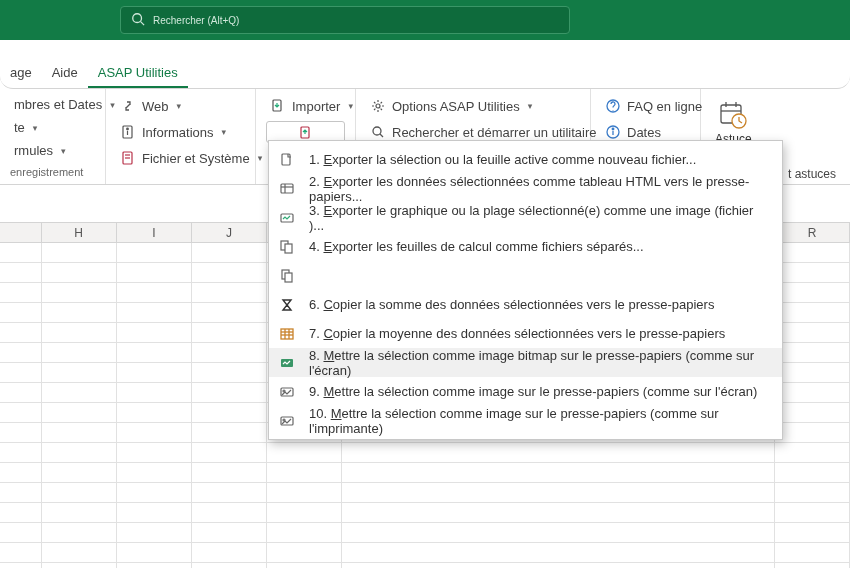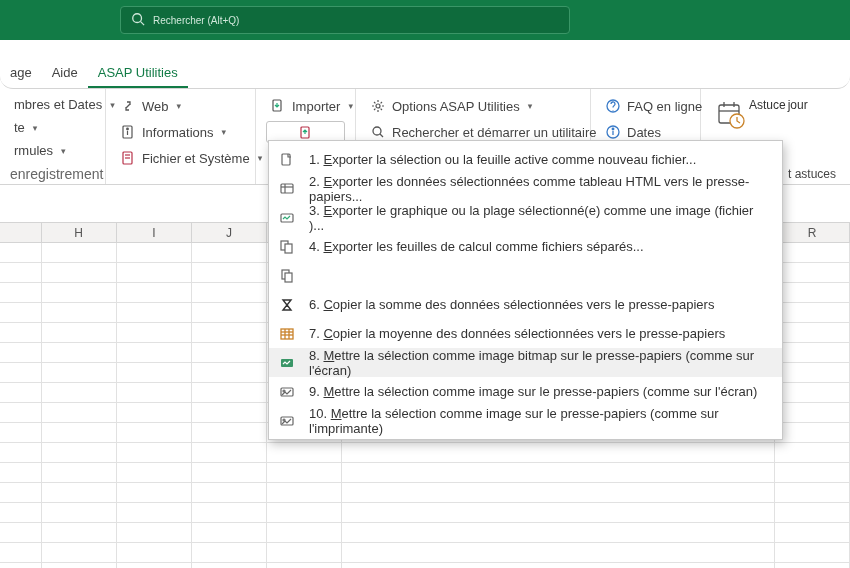--- a/index.html
+++ b/index.html
@@ -13,40 +13,40 @@
   .menu-bar { background: #fff; height: 49px; display: flex; align-items: flex-end; padding-left: 0; border-bottom: 1px solid #d4d4d4; border-radius: 13px; }
   .menu-item { padding: 8px 10px 8px 10px; font-size: 13px; color: #444; cursor: pointer; }
   .menu-item.active { border-bottom: 2px solid #127b46; color: #127b46; font-weight: 400; padding-bottom: 6px; }
 
   .ribbon { background: #fff; height: 96px; display: flex; border-bottom: 1px solid #d4d4d4; position: relative; }
   .ribbon-group { border-right: 1px solid #e1e1e1; padding: 6px 10px; display: flex; flex-direction: column; gap: 4px; }
   .ribbon-btn { display: flex; align-items: center; gap: 6px; padding: 2px 4px; font-size: 13px; color: #444; cursor: pointer; white-space: nowrap; height: 22px; }
   .ribbon-btn .icon { width: 16px; height: 16px; display: inline-flex; align-items: center; justify-content: center; }
   .ribbon-btn.boxed { border: 1px solid #c5c5c5; border-radius: 3px; padding: 3px 6px; background: #fff; flex-direction: column; }
   .chev { font-size: 9px; color: #666; margin-left: 2px; }
-  .ribbon-big { display: flex; flex-direction: row; align-items: flex-start; padding: 4px 10px; gap: 2px; cursor: pointer; }
+  .ribbon-big { display: flex; flex-direction: column; align-items: center; padding: 4px 10px; gap: 2px; cursor: pointer; }
   .ribbon-big .big-icon { width: 32px; height: 32px; }
   .ribbon-big div { font-size: 12px; text-align: center; line-height: 13px; }
 
   .column-headers { display: flex; height: 20px; background: #f3f2f1; border-bottom: 1px solid #d4d4d4; }
   .col-head { width: 85px; border-right: 1px solid #d4d4d4; text-align: center; font-size: 12px; color: #555; line-height: 20px; }
   .col-head.first { width: 47px; }
 
   .grid { position: relative; }
   .row { display: flex; height: 20px; border-bottom: 1px solid #e1e1e1; }
   .cell { width: 85px; border-right: 1px solid #e1e1e1; }
   .cell.first { width: 47px; }
 
   .dropdown { position: absolute; top: 140px; left: 268px; width: 515px; background: #fff; border: 1px solid #c8c8c8; box-shadow: 2px 4px 10px rgba(0,0,0,0.25); padding: 4px 0; z-index: 10; }
   .dd-item { display: flex; align-items: center; height: 29px; padding: 0 10px; gap: 14px; cursor: pointer; font-size: 13px; color: #333; }
   .dd-item:hover, .dd-item.hover { background: #f0f0f0; }
   .dd-icon { width: 16px; height: 16px; display: inline-flex; align-items: center; justify-content: center; flex-shrink: 0; }
   .dd-text u { text-decoration: underline; }
 
-  .rec-label { font-size: 14px; color: #666; margin-top: 2px; }
+  .rec-label { font-size: 11px; color: #666; margin-top: 2px; }
   .trunc-label { font-size: 12px; color: #444; position: absolute; }
 </style>
 </head>
 <body>
 
 <div class="title-bar">
   <div class="search-box">
     <span class="icon">
       <svg width="14" height="14" viewBox="0 0 16 16" fill="none" stroke="#d0e8db" stroke-width="1.5">
           <circle cx="7" cy="7" r="5"></circle>

